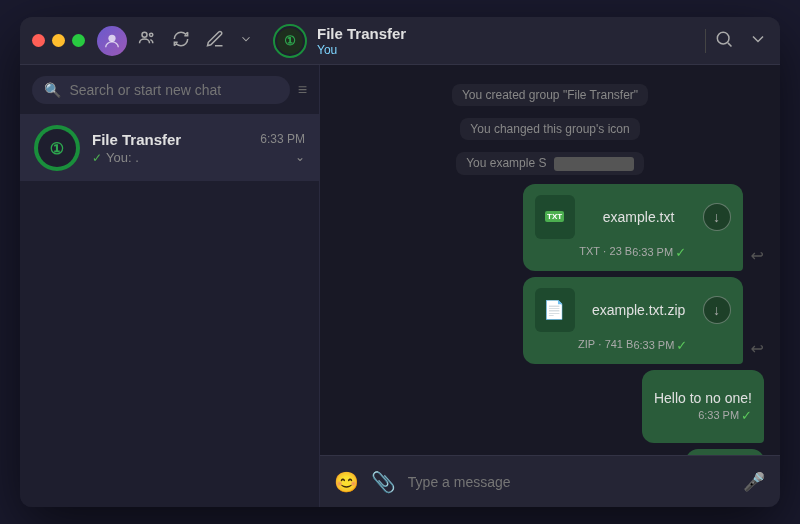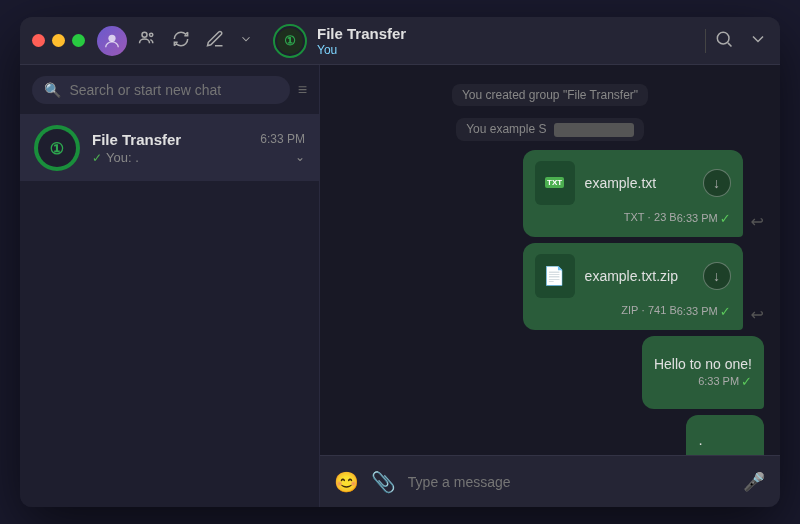--- a/index.html
+++ b/index.html
@@ -315,39 +315,40 @@
       background: #4caf50;
       color: white;
       padding: 1px 2px;
       border-radius: 2px;
     }
     .file-name {
       color: #e0e0e0;
       font-size: 14px;
       font-weight: 500;
       flex: 1;
+      text-align: center;
     }
     .download-btn {
       width: 28px;
       height: 28px;
       border-radius: 50%;
       background: rgba(0,0,0,0.3);
       border: 1.5px solid rgba(255,255,255,0.3);
       display: flex;
       align-items: center;
       justify-content: center;
       color: #aaa;
       font-size: 14px;
       cursor: pointer;
     }
     .file-meta {
       color: #aaa;
       font-size: 11px;
       display: flex;
-      justify-content: flex-end;
+      justify-content: center;
       align-items: center;
     }
     .msg-time-check {
       color: #aaa;
       font-size: 11px;
       text-align: right;
       margin-top: 2px;
       display: flex;
       justify-content: flex-end;
       align-items: center;
@@ -509,20 +510,21 @@
           <span class="chat-expand">⌄</span>
         </div>
       </div>
     </div>
 
     <div class="chat-area">
 
       <div class="messages-container">
 
         <div class="system-msg">You created group "File Transfer"</div>
+        <div class="system-msg">You changed this group's icon</div>
         <div class="system-msg">
           <span>You example S</span>
           <span class="redacted-bubble" style="width:80px;height:14px;background:#555;border-radius:3px;display:inline-block;vertical-align:middle;margin-left:4px;"></span>
         </div>
 
         <div class="msg-row outgoing">
           <span class="msg-forward-icon">↩</span>
           <div class="bubble file-bubble">
             <div class="file-row">
               <div class="file-icon-box">

